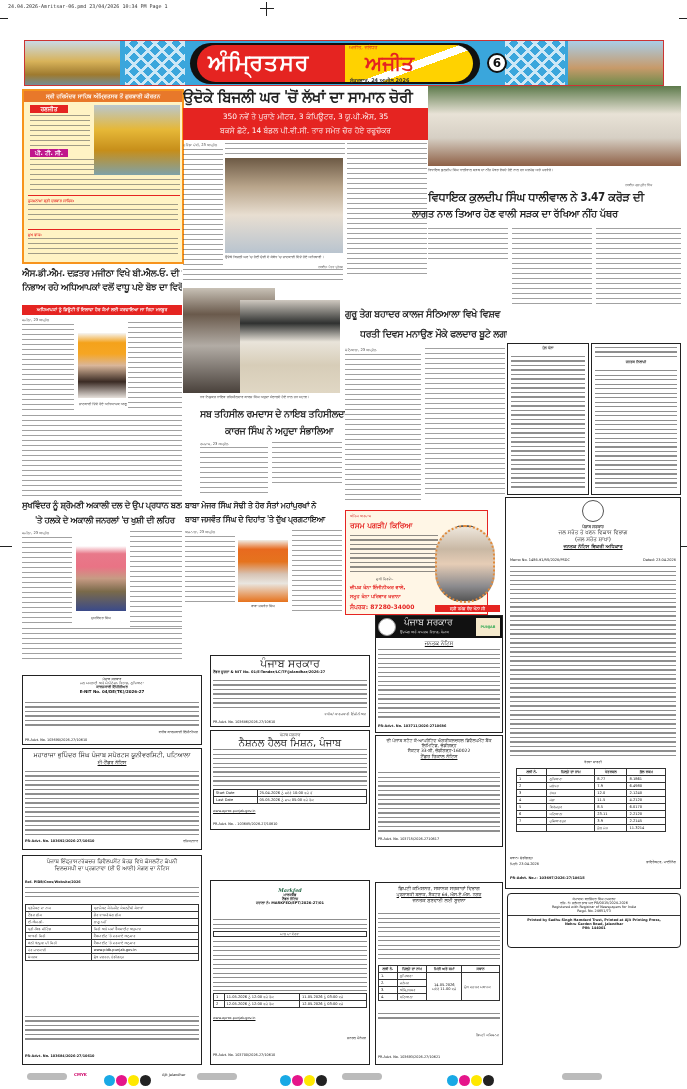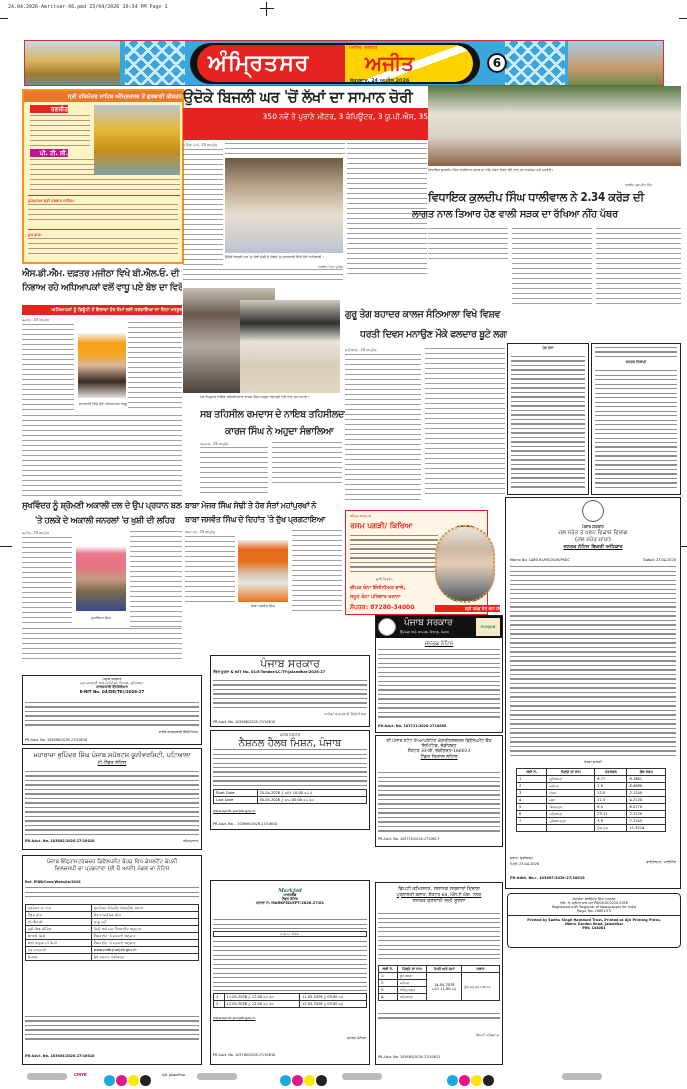--- a/index.html
+++ b/index.html
@@ -19,21 +19,21 @@
 .mast .t2{left:280px;top:10px;font-size:20px;font-weight:bold;color:#e52421;font-family:"DejaVu Serif",serif}
 .mast .edition{left:266px;top:3px;font-size:5px;color:#e52421}
 .mast .date{left:267px;top:34px;font-size:5px;color:#333;font-weight:bold}
 .mast .pg{left:378px;top:12px;width:20px;height:20px;border-radius:50%;background:#fff;border:2px solid #111;text-align:center;font-weight:bold;font-size:12px;line-height:16px}
 
 .hl{font-family:"DejaVu Sans Condensed","DejaVu Sans",sans-serif;font-weight:bold;color:#222;letter-spacing:-.3px;white-space:nowrap;overflow:hidden}
 .txt{font-size:3.6px;line-height:5px;color:#333;text-align:justify;overflow:hidden}
 .cap{font-size:3.5px;line-height:4.5px;color:#333}
 .box{border:1px solid #222;background:#fff}
 .ad-t{font-size:4px;text-align:center;font-weight:bold}
-.redbar{background:#e52421;color:#fff;font-weight:bold;text-align:right}
+.redbar{background:#e52421;color:#fff;font-weight:bold;text-align:center}
 .fake{background:repeating-linear-gradient(180deg,#555 0 1px,transparent 1px 5px);opacity:.55}
 .fake-d{background:repeating-linear-gradient(180deg,#444 0 1.2px,transparent 1.2px 4.5px);opacity:.6}
 table.tb{border-collapse:collapse;font-size:3.6px;width:100%}
 table.tb td,table.tb th{border:1px solid #333;padding:1px 2px;height:7px}
 .dots span{display:inline-block;width:11px;height:11px;border-radius:50%;margin-right:1px}
 </style>
 </head>
 <body>
 
 <div class="abs slug">24.04.2026-Amritsar-06.pmd  23/04/2026  10:34 PM  Page 1</div>
@@ -72,34 +72,35 @@
   </div>
   <div class="abs" style="left:4px;top:138px;width:152px;height:30px;border-top:1px solid #e52421">
     <span class="abs" style="left:0;top:2px;font-size:3.8px;color:#e52421;font-weight:bold">ਮੁਖ ਵਾਕ:</span>
     <div class="abs fake" style="left:0;top:8px;width:150px;height:20px"></div>
   </div>
 </div>
 
 <div class="abs hl" style="left:183px;top:88px;width:245px;font-size:15px">ਉਦੋਕੇ ਬਿਜਲੀ ਘਰ 'ਚੋਂ ਲੱਖਾਂ ਦਾ ਸਾਮਾਨ ਚੋਰੀ</div>
 <div class="abs redbar" style="left:183px;top:108px;width:245px;height:32px;font-size:7.5px;line-height:14px;padding-top:2px;font-weight:normal">
   <div>350 ਨਵੇਂ ਤੇ ਪੁਰਾਣੇ ਮੀਟਰ, 3 ਕੰਪਿਊਟਰ, 3 ਯੂ.ਪੀ.ਐਸ, 35</div>
+  <div>ਬਕਸੇ ਛੋਟੇ, 14 ਬੰਡਲ ਪੀ.ਵੀ.ਸੀ. ਤਾਰ ਸਮੇਤ ਚੋਰ ਹੋਏ ਰਫੂਚੱਕਰ</div>
 </div>
 <div class="abs txt" style="left:183px;top:143px;width:80px">ਚਵਿੰਡਾ ਦੇਵੀ, 23 ਅਪ੍ਰੈਲ</div>
 <div class="abs fake" style="left:183px;top:149px;width:40px;height:118px"></div>
 <div class="abs fake" style="left:225px;top:143px;width:120px;height:12px"></div>
 <div class="abs fake" style="left:347px;top:143px;width:80px;height:134px"></div>
 <div class="abs" style="left:225px;top:158px;width:118px;height:95px;background:linear-gradient(180deg,#6d5a45 0%,#b8a48a 30%,#e8ded1 60%,#b9c4cf 100%)"></div>
 <div class="abs cap" style="left:225px;top:255px;width:118px">ਉਦੋਕੇ ਬਿਜਲੀ ਘਰ 'ਚ ਹੋਈ ਚੋਰੀ ਦੇ ਸੰਬੰਧ 'ਚ ਜਾਣਕਾਰੀ ਦਿੰਦੇ ਹੋਏ ਅਧਿਕਾਰੀ।</div>
 <div class="abs cap" style="left:318px;top:265px;font-size:3px">ਤਸਵੀਰ: ਪੱਤਰ ਪ੍ਰੇਰਕ</div>
 <div class="abs fake" style="left:183px;top:269px;width:160px;height:12px"></div>
 
 <div class="abs" style="left:428px;top:86px;width:253px;height:80px;background:linear-gradient(180deg,#5d7a4b 0%,#e8e2d6 35%,#d6cfc4 65%,#8e6046 100%)"></div>
 <div class="abs cap" style="left:428px;top:168px;width:253px">ਵਿਧਾਇਕ ਕੁਲਦੀਪ ਸਿੰਘ ਧਾਲੀਵਾਲ ਸੜਕ ਦਾ ਨੀਂਹ ਪੱਥਰ ਰੱਖਦੇ ਹੋਏ ਨਾਲ ਹਨ ਸਰਪੰਚ ਅਤੇ ਪਤਵੰਤੇ।</div>
 <div class="abs cap" style="left:625px;top:183px;font-size:3px">ਤਸਵੀਰ: ਗੁਰਪ੍ਰੀਤ ਸਿੰਘ</div>
-<div class="abs hl" style="left:428px;top:190px;width:253px;font-size:11.5px">ਵਿਧਾਇਕ ਕੁਲਦੀਪ ਸਿੰਘ ਧਾਲੀਵਾਲ ਨੇ 2.34 ਕਰੋੜ ਦੀ</div>
+<div class="abs hl" style="left:428px;top:190px;width:253px;font-size:11.5px">ਵਿਧਾਇਕ ਕੁਲਦੀਪ ਸਿੰਘ ਧਾਲੀਵਾਲ ਨੇ 3.47 ਕਰੋੜ ਦੀ</div>
 <div class="abs hl" style="left:412px;top:208px;width:253px;font-size:10px">ਲਾਗਤ ਨਾਲ ਤਿਆਰ ਹੋਣ ਵਾਲੀ ਸੜਕ ਦਾ ਰੱਖਿਆ ਨੀਂਹ ਪੱਥਰ</div>
 <div class="abs fake" style="left:428px;top:228px;width:80px;height:35px"></div>
 <div class="abs fake" style="left:512px;top:228px;width:80px;height:76px"></div>
 <div class="abs fake" style="left:596px;top:228px;width:85px;height:76px"></div>
 
 <div class="abs hl" style="left:22px;top:268px;width:160px;font-size:9px">ਐਸ.ਡੀ.ਐਮ. ਦਫ਼ਤਰ ਮਜੀਠਾ ਵਿਖੇ ਬੀ.ਐਲ.ਓ. ਦੀ ਡਿਊਟੀ</div>
 <div class="abs hl" style="left:22px;top:282px;width:160px;font-size:9px">ਨਿਭਾਅ ਰਹੇ ਅਧਿਆਪਕਾਂ ਵਲੋਂ ਵਾਧੂ ਪਏ ਬੋਝ ਦਾ ਵਿਰੋਧ</div>
 <div class="abs redbar" style="left:22px;top:305px;width:160px;height:10px;font-size:4.5px;line-height:10px">ਅਧਿਆਪਕਾਂ ਨੂੰ ਡਿਊਟੀ ਤੋਂ ਇਲਾਵਾ ਹੋਰ ਕੰਮਾਂ ਲਈ ਕਰਵਾਇਆ ਜਾ ਰਿਹਾ ਮਜਬੂਰ</div>
 <div class="abs txt" style="left:22px;top:318px;width:60px">ਮਜੀਠਾ, 23 ਅਪ੍ਰੈਲ</div>
 <div class="abs fake" style="left:22px;top:324px;width:52px;height:90px"></div>

